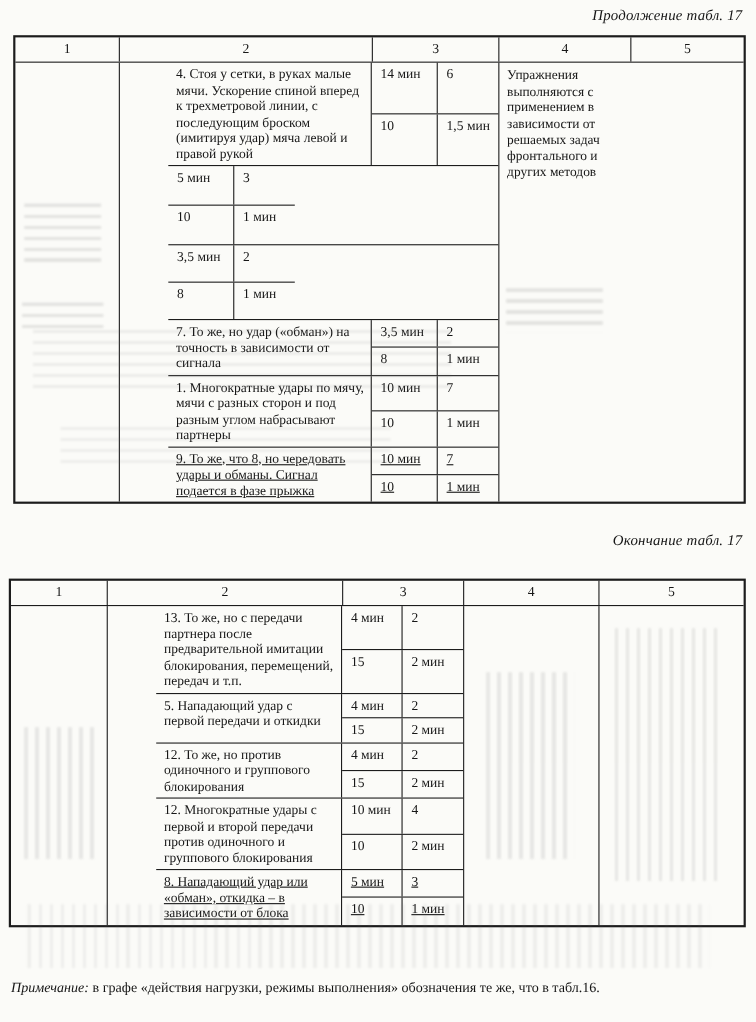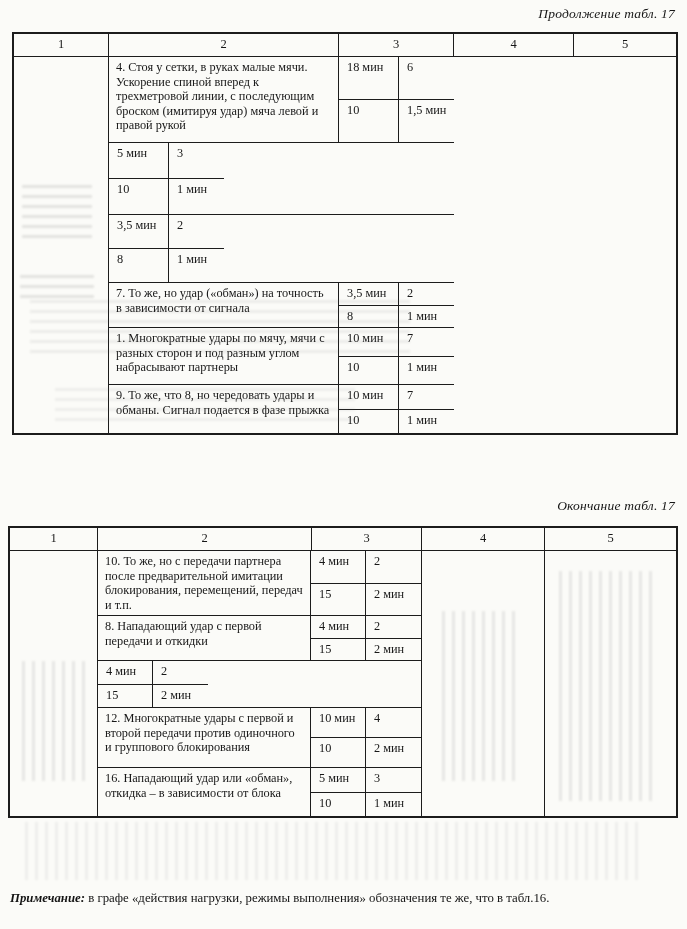--- a/index.html
+++ b/index.html
@@ -23,41 +23,41 @@
   .thead { display:flex; border-bottom:1.8px solid #1c1c1c; }
   .th {
     box-sizing:border-box; text-align:center;
     padding:3px 0 4px 0; border-right:1.6px solid #1c1c1c;
     font-size:12.5px;
   }
   .th:last-child { border-right:none; }
   .tbody { display:flex; align-items:stretch; }
   .bcol { box-sizing:border-box; border-right:1.6px solid #1c1c1c; position:relative; }
   .bcol:last-child { border-right:none; }
-  .exrow { display:flex; box-sizing:border-box; border-bottom:1.6px solid #1c1c1c; }
-  .exrow:last-child { border-bottom:none; }
+  .exrow { display:flex; box-sizing:border-box; border-bottom:1.6px solid #1c1c1c;margin-left:44px; }
+  .exrow:last-child { border-bottom:none;text-decoration:underline; }
   .desc {
     box-sizing:border-box; padding:3px 6px 3px 7px;
     border-right:1.6px solid #1c1c1c;
     line-height:1.18; font-size:12.3px;
   }
   .dose { display:flex; flex-direction:column; box-sizing:border-box; }
   .dsub { flex:1; display:flex; }
   .dsub.first { border-bottom:1.6px solid #1c1c1c; }
   .dcell { box-sizing:border-box; padding:3px 2px 2px 8px; font-size:12.3px; }
   .dcell.left { border-right:1.6px solid #1c1c1c; }
   .sidetext {
     box-sizing:border-box; padding:4px 5px 4px 7px;
     line-height:1.2; font-size:12.2px; white-space:pre-line;
   }
   .note {
     position:absolute; left:10px; top:891px; width:668px;
     font-size:12.8px; line-height:1.25; color:#141414;
   }
-  .note b { font-style:italic; font-weight:bold; }
+  .note b { font-style:italic; font-weight:normal; }
   
   .sm { position:absolute; pointer-events:none; filter:blur(1px); opacity:.55; }
   .sm-h { background:repeating-linear-gradient(to bottom, rgba(110,110,110,.30) 0 3px, transparent 3px 10px); }
   .sm-v { background:repeating-linear-gradient(to right, rgba(110,110,110,.26) 0 3px, transparent 3px 10px); }
 </style>
 </head>
 <body>
 
 <div class="cap" style="top:6px;">Продолжение табл. 17</div>
 
@@ -73,21 +73,21 @@
     <div class="bcol" style="width:95px">
       <div class="sm sm-h" style="left:8px; top:128px; width:70px; height:58px;"></div>
       <div class="sm sm-h" style="left:6px; top:218px; width:74px; height:26px;"></div>
     </div>
     <div class="bcol" style="width:345px">
 
       <div class="exrow" style="min-height:86px">
         <div class="desc" style="width:230px">4. Стоя у сетки, в руках малые мячи. Ускорение спиной вперед к трехметровой линии, с последующим броском (имитируя удар) мяча левой и правой рукой</div>
         <div class="dose" style="width:115px">
           <div class="dsub first">
-            <div class="dcell left" style="width:60px">18 мин</div>
+            <div class="dcell left" style="width:60px">14 мин</div>
             <div class="dcell" style="width:55px">6</div>
           </div>
           <div class="dsub">
             <div class="dcell left" style="width:60px">10</div>
             <div class="dcell" style="width:55px">1,5 мин</div>
           </div>
         </div>
       </div>
 
       <div class="exrow" style="min-height:72px">
@@ -151,71 +151,82 @@
             <div class="dcell left" style="width:60px">10 мин</div>
             <div class="dcell" style="width:55px">7</div>
           </div>
           <div class="dsub">
             <div class="dcell left" style="width:60px">10</div>
             <div class="dcell" style="width:55px">1 мин</div>
           </div>
         </div>
       </div>
     </div>
+    <div class="bcol" style="width:102px">
+      <div class="sidetext">Упражнения
+выполняются с
+применением в
+зависимости от
+решаемых задач
+фронтального и
+других методов</div>
+      <div class="sm sm-h" style="left:6px; top:205px; width:88px; height:40px;"></div>
+    </div>
   </div>
 </div>
 
 <div class="sm sm-h" style="left:30px; top:300px; width:380px; height:60px; opacity:.35;"></div>
 <div class="sm sm-h" style="left:55px; top:388px; width:300px; height:40px; opacity:.3;"></div>
 
-<div class="cap" style="top:498px;">Окончание табл. 17</div>
+<div class="cap" style="top:483px;">Окончание табл. 17</div>
 
 <div class="tbl" style="left:8px; top:526px; width:670px;">
   <div class="thead">
     <div class="th" style="width:88px">1</div>
     <div class="th" style="width:214px">2</div>
     <div class="th" style="width:110px">3</div>
     <div class="th" style="width:123px">4</div>
     <div class="th" style="width:131px">5</div>
   </div>
   <div class="tbody">
     <div class="bcol" style="width:88px">
       <div class="sm sm-v" style="left:12px; top:110px; width:64px; height:120px;"></div>
     </div>
     <div class="bcol" style="width:324px">
 
       <div class="exrow" style="min-height:57px">
-        <div class="desc" style="width:214px">10. То же, но с передачи партнера после предварительной имитации блокирования, перемещений, передач и т.п.</div>
+        <div class="desc" style="width:214px">13. То же, но с передачи партнера после предварительной имитации блокирования, перемещений, передач и т.п.</div>
         <div class="dose" style="width:110px">
           <div class="dsub first">
             <div class="dcell left" style="width:55px">4 мин</div>
             <div class="dcell" style="width:55px">2</div>
           </div>
           <div class="dsub">
             <div class="dcell left" style="width:55px">15</div>
             <div class="dcell" style="width:55px">2 мин</div>
           </div>
         </div>
       </div>
 
       <div class="exrow" style="min-height:45px">
-        <div class="desc" style="width:214px">8. Нападающий удар с первой передачи и откидки</div>
+        <div class="desc" style="width:214px">5. Нападающий удар с первой передачи и откидки</div>
         <div class="dose" style="width:110px">
           <div class="dsub first">
             <div class="dcell left" style="width:55px">4 мин</div>
             <div class="dcell" style="width:55px">2</div>
           </div>
           <div class="dsub">
             <div class="dcell left" style="width:55px">15</div>
             <div class="dcell" style="width:55px">2 мин</div>
           </div>
         </div>
       </div>
 
       <div class="exrow" style="min-height:47px">
+        <div class="desc" style="width:214px">12. То же, но против одиночного и группового блокирования</div>
         <div class="dose" style="width:110px">
           <div class="dsub first">
             <div class="dcell left" style="width:55px">4 мин</div>
             <div class="dcell" style="width:55px">2</div>
           </div>
           <div class="dsub">
             <div class="dcell left" style="width:55px">15</div>
             <div class="dcell" style="width:55px">2 мин</div>
           </div>
         </div>
@@ -229,21 +240,21 @@
             <div class="dcell" style="width:55px">4</div>
           </div>
           <div class="dsub">
             <div class="dcell left" style="width:55px">10</div>
             <div class="dcell" style="width:55px">2 мин</div>
           </div>
         </div>
       </div>
 
       <div class="exrow" style="min-height:48px">
-        <div class="desc" style="width:214px">16. Нападающий удар или «обман», откидка – в зависимости от блока</div>
+        <div class="desc" style="width:214px">8. Нападающий удар или «обман», откидка – в зависимости от блока</div>
         <div class="dose" style="width:110px">
           <div class="dsub first">
             <div class="dcell left" style="width:55px">5 мин</div>
             <div class="dcell" style="width:55px">3</div>
           </div>
           <div class="dsub">
             <div class="dcell left" style="width:55px">10</div>
             <div class="dcell" style="width:55px">1 мин</div>
           </div>
         </div>

